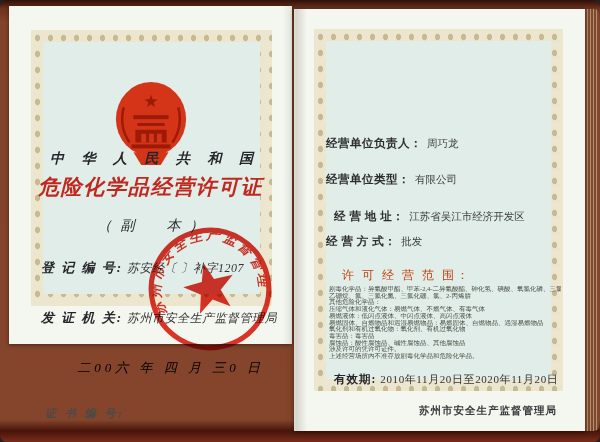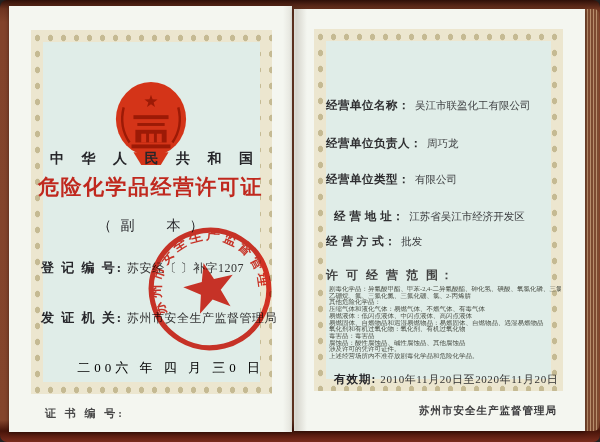--- a/index.html
+++ b/index.html
@@ -4,21 +4,21 @@
 <style>
   html,body{margin:0;padding:0;background:#222;}
   .book{
     position:relative;width:600px;height:442px;overflow:hidden;border-radius:7px;
     background:linear-gradient(180deg,#2e0f08 0%,#6e3420 2%,#82432b 5%,#84452c 95%,#471409 97.5%,#7a2c1d 100%);
     font-family:"Liberation Serif","DejaVu Serif",serif;
   }
   .page-stack{position:absolute;top:9px;bottom:11px;right:1px;width:15px;border-radius:0 5px 5px 0;
     background:repeating-linear-gradient(90deg,#b78e6c 0 1px,#7d4a30 1px 3px);}
   .page{position:absolute;background:#f4f6f0;box-shadow:0 1px 4px rgba(0,0,0,.45);}
-  .page.left{left:9px;top:6px;width:283px;height:426px;}
+  .page.left{left:9px;top:6px;width:283px;height:338px;font-style:italic;}
   .page.right{left:294px;top:9px;width:291px;height:422px;}
   .gutter{position:absolute;left:283px;top:6px;width:24px;height:428px;pointer-events:none;
     background:linear-gradient(90deg,rgba(60,40,20,0) 0%,rgba(60,40,20,.10) 42%,rgba(60,40,20,.16) 55%,rgba(60,40,20,0) 100%);}
   .frame{position:absolute;background-color:#ece6cf;
     background-image:radial-gradient(ellipse 4.5px 6px at 6.5px 8px,#c5ba93 0%,#c5ba93 50%,#e9e3cb 60%,rgba(233,227,203,0) 68%);
     background-size:13px 16px;}
   .page.left .frame{left:22px;right:20px;top:24px;bottom:38px;}
   .page.right .frame{left:20px;right:22px;top:20px;bottom:40px;}
   .panel{position:absolute;inset:12px;background:#e0ede8;}
 
@@ -37,21 +37,21 @@
   .issuer-row{top:302px;}
   .issue-date{top:353px;font-size:13px;letter-spacing:4px;color:#000000;padding-left:40px;}
   .cert-no{top:400px;left:36px;font-size:11px;font-weight:bold;letter-spacing:3px;color:#4a4a4a;}
   .seal{left:134px;top:216px;width:134px;height:134px;transform:rotate(-14deg);opacity:.92;mix-blend-mode:multiply;}
 
   
   .field-row{left:32px;white-space:nowrap;color:#2e2e30;}
   .field-row .lbl{font-size:11.5px;font-weight:bold;letter-spacing:.5px;}
   .field-row .val{font-size:10.5px;margin-left:5px;color:#3c3e40;}
   .f0{top:86px;} .f1{top:124px;} .f2{top:160px;} .f3{top:197px;padding-left:8px;} .f4{top:222px;}
-  .scope-title{top:258px;left:32px;font-size:12px;font-weight:bold;letter-spacing:2.5px;color:#404040;}
+  .scope-title{top:258px;left:48px;font-size:12px;font-weight:normal;letter-spacing:2.5px;color:#c2410c;}
   .scope{top:277px;left:35px;right:24px;font-size:6.5px;line-height:6.7px;color:#4c5148;}
   .scope div{white-space:nowrap;overflow:hidden;}
   .validity{top:360px;left:40px;white-space:nowrap;color:#26262a;}
   .validity .lbl{font-size:11.5px;font-weight:bold;letter-spacing:1px;}
   .validity .val{font-size:11px;margin-left:4px;letter-spacing:.6px;color:#333;}
   .imprint{top:395px;right:28px;font-size:10.5px;font-weight:bold;letter-spacing:1px;color:#3a3a3c;}
 </style>
 </head>
 <body>
 
@@ -105,23 +105,20 @@
 
     <div class="abs center issue-date">二00六 年 四 月 三0 日</div>
     <div class="abs cert-no">证 书 编 号:</div>
   </div>
 
   <div class="page right">
     <div class="frame">
       <div class="panel"></div>
     </div>
 
-    <div class="abs field-row f0">
-      <span class="lbl">经营单位名称：</span><span class="val">吴江市联盈化工有限公司</span>
-    </div>
     <div class="abs field-row f1">
       <span class="lbl">经营单位负责人：</span><span class="val">周巧龙</span>
     </div>
     <div class="abs field-row f2">
       <span class="lbl">经营单位类型：</span><span class="val">有限公司</span>
     </div>
     <div class="abs field-row f3">
       <span class="lbl">经 营 地 址：</span><span class="val">江苏省吴江市经济开发区</span>
     </div>
     <div class="abs field-row f4">

